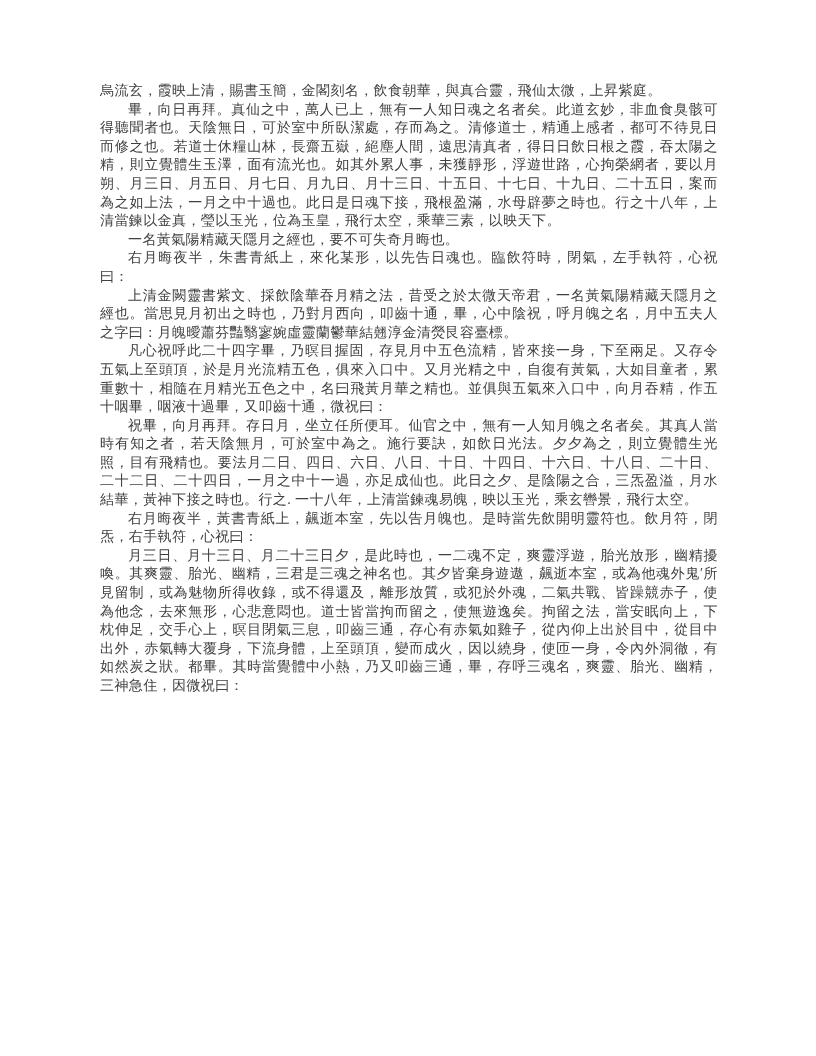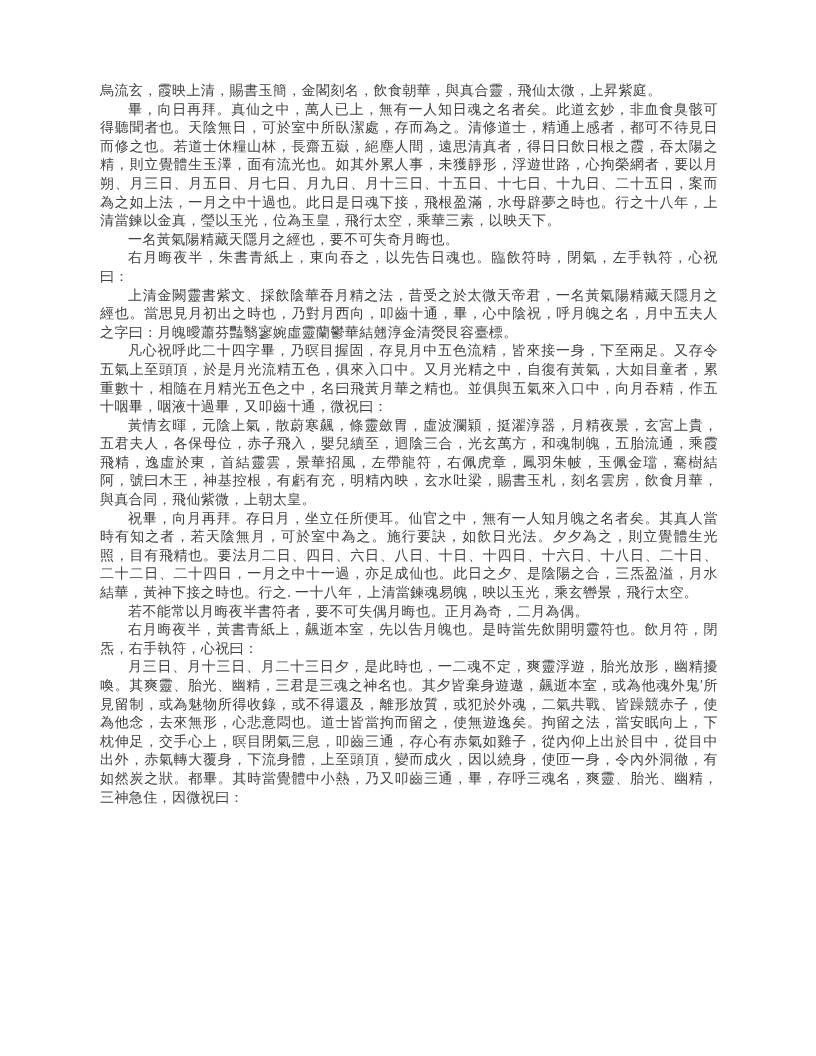--- a/index.html
+++ b/index.html
@@ -45,22 +45,20 @@
 </style>
 </head>
 <body>
 
 <div class="page">
   <div class="text-body">
 
   <p class="no-indent">烏流玄，霞映上清，賜書玉簡，金閣刻名，飲食朝華，與真合靈，飛仙太微，上昇紫庭。</p>
       <p>畢，向日再拜。真仙之中，萬人已上，無有一人知日魂之名者矣。此道玄妙，非血食臭骸可得聽聞者也。天陰無日，可於室中所臥潔處，存而為之。清修道士，精通上感者，都可不待見日而修之也。若道士休糧山林，長齋五嶽，絕塵人間，遠思清真者，得日日飲日根之霞，吞太陽之精，則立覺體生玉澤，面有流光也。如其外累人事，未獲靜形，浮遊世路，心拘榮網者，要以月朔、月三日、月五日、月七日、月九日、月十三日、十五日、十七日、十九日、二十五日，案而為之如上法，一月之中十過也。此日是日魂下接，飛根盈滿，水母辟夢之時也。行之十八年，上清當鍊以金真，瑩以玉光，位為玉皇，飛行太空，乘華三素，以映天下。</p>
       <p>一名黃氣陽精藏天隱月之經也，要不可失奇月晦也。</p>
-      <p>右月晦夜半，朱書青紙上，東向吞之，以先告日魂也。臨飲符時，閉氣，左手執符，心祝曰：</p>
+      <p>右月晦夜半，朱書青紙上，來化某形，以先告日魂也。臨飲符時，閉氣，左手執符，心祝曰：</p>
       <p>上清金闕靈書紫文、採飲陰華吞月精之法，昔受之於太微天帝君，一名黃氣陽精藏天隱月之經也。當思見月初出之時也，乃對月西向，叩齒十通，畢，心中陰祝，呼月魄之名，月中五夫人之字曰：月魄曖蕭芬豔翳寥婉虛靈蘭鬱華結翹淳金清熒艮容臺標。</p>
       <p>凡心祝呼此二十四字畢，乃暝目握固，存見月中五色流精，皆來接一身，下至兩足。又存令五氣上至頭頂，於是月光流精五色，俱來入口中。又月光精之中，自復有黃氣，大如目童者，累重數十，相隨在月精光五色之中，名曰飛黃月華之精也。並俱與五氣來入口中，向月吞精，作五十咽畢，咽液十過畢，又叩齒十通，微祝曰：</p>
-      <p>黃情玄暉，元陰上氣，散蔚寒飆，條靈斂胃，虛波瀾穎，挺濯淳器，月精夜景，玄宮上貴，五君夫人，各保母位，赤子飛入，嬰兒續至，迴陰三合，光玄萬方，和魂制魄，五胎流通，乘霞飛精，逸虛於東，首結靈雲，景華招風，左帶龍符，右佩虎章，鳳羽朱帔，玉佩金璫，騫樹結阿，號曰木王，神基控根，有虧有充，明精內映，玄水吐梁，賜書玉札，刻名雲房，飲食月華，與真合同，飛仙紫微，上朝太皇。</p>
       <p>祝畢，向月再拜。存日月，坐立任所便耳。仙官之中，無有一人知月魄之名者矣。其真人當時有知之者，若天陰無月，可於室中為之。施行要訣，如飲日光法。夕夕為之，則立覺體生光照，目有飛精也。要法月二日、四日、六日、八日、十日、十四日、十六日、十八日、二十日、二十二日、二十四日，一月之中十一過，亦足成仙也。此日之夕、是陰陽之合，三炁盈溢，月水結華，黃神下接之時也。行之. 一十八年，上清當鍊魂易魄，映以玉光，乘玄轡景，飛行太空。</p>
-      <p>若不能常以月晦夜半書符者，要不可失偶月晦也。正月為奇，二月為偶。</p>
       <p>右月晦夜半，黃書青紙上，飆逝本室，先以告月魄也。是時當先飲開明靈符也。飲月符，閉炁，右手執符，心祝曰：</p>
       <p>月三日、月十三日、月二十三日夕，是此時也，一二魂不定，爽靈浮遊，胎光放形，幽精擾喚。其爽靈、胎光、幽精，三君是三魂之神名也。其夕皆棄身遊遨，飆逝本室，或為他魂外鬼′所見留制，或為魅物所得收錄，或不得還及，離形放質，或犯於外魂，二氣共戰、皆躁競赤子，使為他念，去來無形，心悲意悶也。道士皆當拘而留之，使無遊逸矣。拘留之法，當安眠向上，下枕伸足，交手心上，暝目閉氣三息，叩齒三通，存心有赤氣如雞子，從內仰上出於目中，從目中出外，赤氣轉大覆身，下流身體，上至頭頂，變而成火，因以繞身，使匝一身，令內外洞徹，有如然炭之狀。都畢。其時當覺體中小熱，乃又叩齒三通，畢，存呼三魂名，爽靈、胎光、幽精，三神急住，因微祝曰：</p>
     </div>
 </div>
 
 </body></html>

